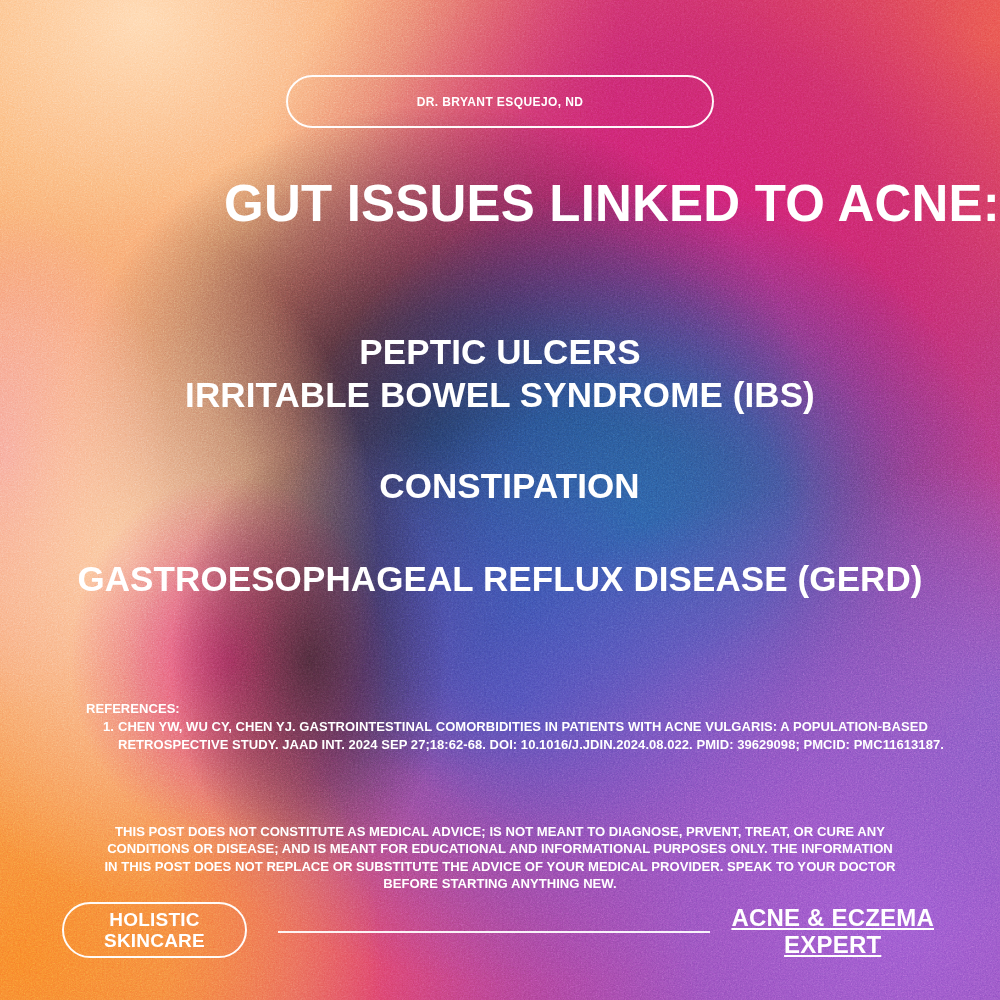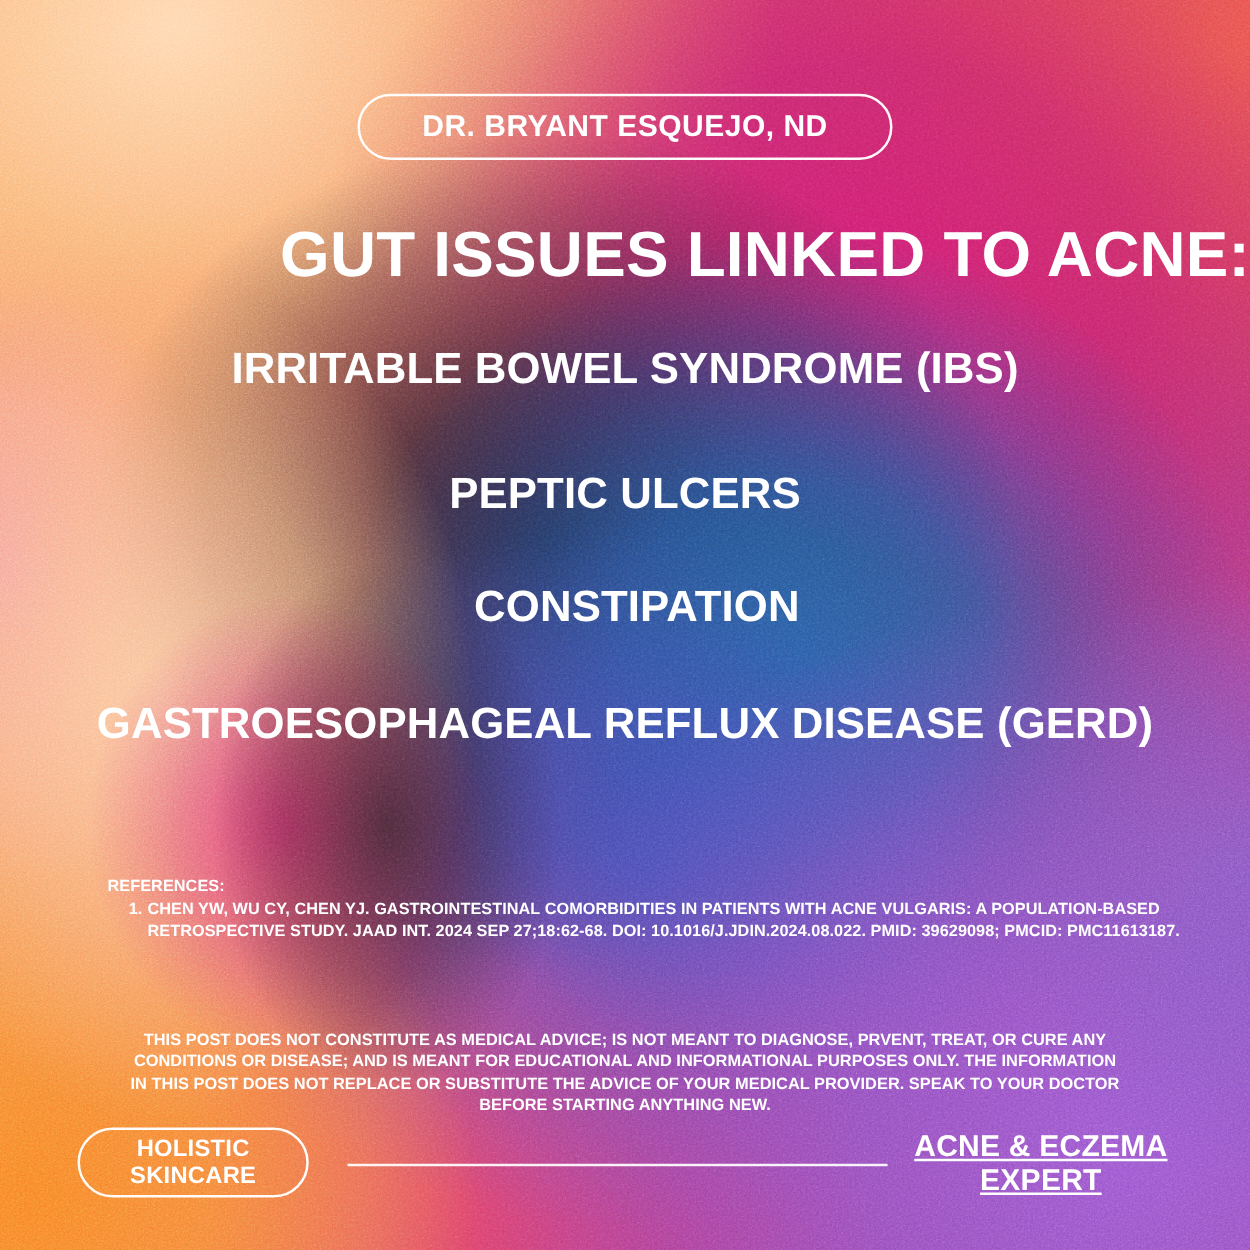--- a/index.html
+++ b/index.html
@@ -159,21 +159,21 @@
     width: 428px;
     height: 53px;
     border: 2.5px solid rgba(255,255,255,0.97);
     border-radius: 30px;
     display: flex;
     align-items: center;
     justify-content: center;
     box-sizing: border-box;
   }
   .name-pill span {
-    font-size: 24px;
+    font-size: 12px;
     font-weight: bold;
     letter-spacing: 0.4px;
     white-space: nowrap;
   }
 
   .headline {
     position: absolute;
     left: 0;
     right: 0;
     top: 177px;
@@ -319,22 +319,22 @@
 
   <div class="content">
 
     <div class="name-pill">
       <span>DR. BRYANT ESQUEJO, ND</span>
     </div>
 
     <div class="headline">GUT ISSUES LINKED TO ACNE:</div>
 
     <div class="issues">
+      <div class="issue i1">PEPTIC ULCERS</div>
       <div class="issue i0">IRRITABLE BOWEL SYNDROME (IBS)</div>
-      <div class="issue i1">PEPTIC ULCERS</div>
       <div class="issue i2">CONSTIPATION</div>
       <div class="issue i3">GASTROESOPHAGEAL REFLUX DISEASE (GERD)</div>
     </div>
 
     <div class="references">
       <div class="ref-title">REFERENCES:</div>
       <div class="ref-item">
         <span class="ref-num">1.</span>
         <span class="ref-body">CHEN YW, WU CY, CHEN YJ. GASTROINTESTINAL COMORBIDITIES IN PATIENTS WITH ACNE VULGARIS: A POPULATION-BASED RETROSPECTIVE STUDY. JAAD INT. 2024 SEP 27;18:62-68. DOI: 10.1016/J.JDIN.2024.08.022. PMID: 39629098; PMCID: PMC11613187.</span>
       </div>

